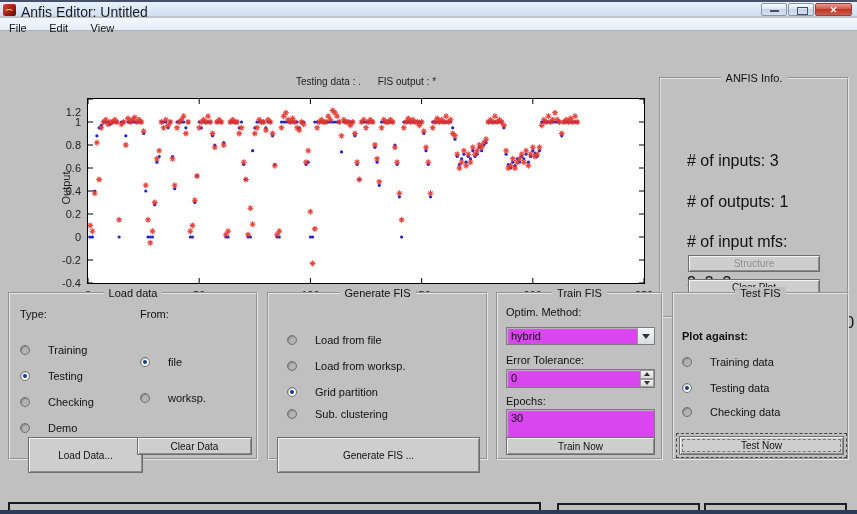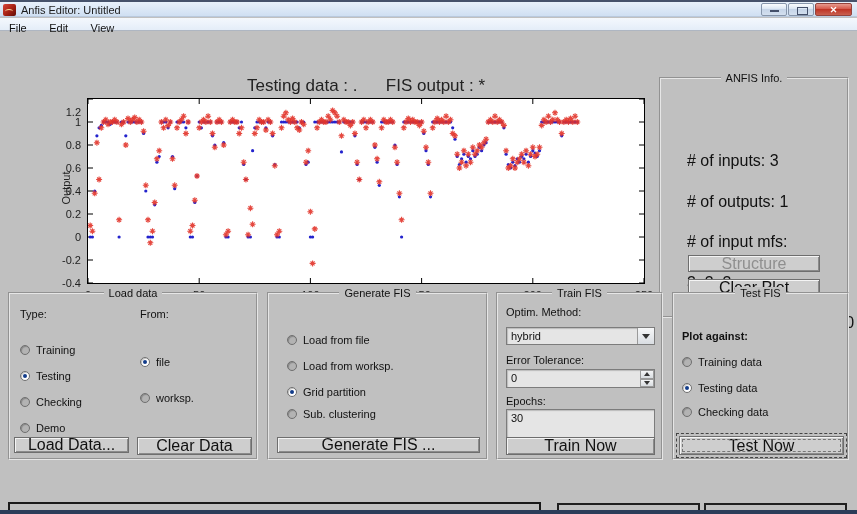--- a/index.html
+++ b/index.html
@@ -7,75 +7,75 @@
   body { font-family:"Liberation Sans", sans-serif; position:relative; background:#c0c0c0; overflow:hidden; }
 
   
   .titlebar { position:absolute; left:0; top:0; width:857px; height:17px;
     background:linear-gradient(#e8f1fb,#cfdff2); border-top:2px solid #46526b;
     border-bottom:1px solid #b9c9dd; }
   .app-icon { position:absolute; left:3px; top:2px; width:13px; height:12px; border-radius:2px;
     background:linear-gradient(135deg,#d8483a 0%, #a41f12 55%, #5e0e06 100%); }
   .app-icon::after { content:""; position:absolute; left:2px; top:5px; width:8px; height:4px;
     border-top:1.5px solid #f7d9a0; border-radius:50%; }
-  .title-text { position:absolute; left:21px; top:2px; font-size:11px; color:#1c1c1c; }
+  .title-text { position:absolute; left:21px; top:2px; font-size:14px; color:#1c1c1c; }
   .winbtns { position:absolute; right:5px; top:1px; display:flex; gap:1px; }
   .winbtn { width:26px; height:13px; border:1px solid #8796ab; border-radius:2px;
     background:linear-gradient(#fbfdfe,#dbe6f3 45%,#c6d5e8 50%,#d4e0ef); position:relative; }
   .winbtn.close { width:37px; border-color:#93433c;
     background:linear-gradient(#e79a8e,#d4584a 45%,#bf3526 50%,#c9604f); }
   .glyph-min::after { content:""; position:absolute; left:8px; bottom:3px; width:9px; height:2px; background:#44506a; }
   .glyph-max::after { content:""; position:absolute; left:8px; top:3px; width:9px; height:6px; border:1.5px solid #44506a; }
   .glyph-close::after { content:"\2715"; position:absolute; left:0; right:0; top:0.5px; text-align:center;
     color:#fff; font-size:9px; font-weight:bold; }
   .menubar { position:absolute; left:0; top:18px; width:857px; height:13px;
     background:linear-gradient(#f4f8fd,#e4edf8); border-bottom:1px solid #aeb6c2; }
   .menu-item { display:inline-block; font-size:11px; color:#111; padding:0 9px; line-height:13px; }
 
   
   .figure { position:absolute; left:0; top:32px; width:857px; height:478px; background:#c0c0c0; }
   .bottom-strip { position:absolute; left:0; bottom:0; width:857px; height:4px; background:#2b3c59; }
 
   
   .plot-title { position:absolute; left:87px; top:44px; width:558px; text-align:center;
-    font-size:17px; color:#222; white-space:pre; }
+    font-size:10px; color:#222; white-space:pre; }
   .plot { position:absolute; left:87px; top:66px; width:558px; height:186px;
     background:#fff; border:1px solid #000; }
   .plot svg { position:absolute; left:0; top:0; }
   .ylabel { position:absolute; left:36px; top:150px; font-size:11px; color:#222;
     transform:rotate(-90deg); transform-origin:center; width:60px; text-align:center; }
   .xlabel { position:absolute; left:87px; top:262px; width:558px; text-align:center; font-size:11px; color:#222; }
   .tick-label { position:absolute; font-size:11px; color:#222; white-space:nowrap; }
 
   
   .panel { position:absolute; border:2px groove #e6e6e6; background:#c0c0c0; }
   .panel-title { position:absolute; top:-7px; left:0; right:0; text-align:center; font-size:11px; color:#111; }
   .panel-title span { background:#c0c0c0; padding:0 5px; }
   .plabel { position:absolute; font-size:11px; color:#111; white-space:pre; }
 
   
-  .radio-row { position:absolute; display:flex; align-items:center; gap:6px; height:12px; }
+  .radio-row { position:absolute; display:flex; align-items:center; gap:18px; height:12px; }
   .radio { width:10px; height:10px; border-radius:50%; border:1px solid #6f6f6f;
     background:#b3b3b3; box-shadow:inset 1px 1px 1px rgba(0,0,0,.25); position:relative; flex:0 0 auto; }
   .radio.checked { background:#fff; }
   .radio.checked::after { content:""; position:absolute; left:2px; top:2px; width:4px; height:4px;
     border-radius:50%; background:#123c8a; }
   .radio-label { font-size:11px; color:#111; white-space:nowrap; }
 
   
-  .btn { position:absolute; font-family:"Liberation Sans",sans-serif; font-size:16px; color:#111;
+  .btn { position:absolute; font-family:"Liberation Sans",sans-serif; font-size:10px; color:#111;
     background:#cecece; border:1px solid #6e6e6e; text-align:center;
     box-shadow:inset 1px 1px 0 #f4f4f4, inset -1px -1px 0 #8b8b8b; cursor:default;
     display:flex; align-items:center; justify-content:center; }
   .btn.disabled { color:#8f8f8f; }
   .btn.dashed { outline:1px dashed #444; outline-offset:2px; }
   .btn.dashed::after { content:""; position:absolute; inset:2px; border:1px dashed #777; }
 
   
-  .field { position:absolute; background:#e5e5e5; border:1px solid #7c7c7c; font-size:11px;
+  .field { position:absolute; background:#d946ef; border:1px solid #7c7c7c; font-size:11px;
     color:#111; padding:2px 4px; box-shadow:inset 1px 1px 1px #bbb; }
   .dropdown { display:flex; align-items:center; }
   .dropdown .dd-btn { position:absolute; right:0; top:0; bottom:0; width:17px;
     background:linear-gradient(#f6f7f8,#d9dde2); border-left:1px solid #9a9a9a;
     display:flex; align-items:center; justify-content:center; }
   .tri-down { width:0; height:0; border-left:4px solid transparent; border-right:4px solid transparent;
     border-top:5px solid #333; }
   .spinner { position:absolute; right:0; top:0; bottom:0; width:14px; display:flex; flex-direction:column; }
   .spin { flex:1; background:linear-gradient(#f4f5f6,#d8dce0); border:1px solid #9a9a9a;
     display:flex; align-items:center; justify-content:center; }
@@ -648,21 +648,21 @@
 
     <div class="radio-row" style="left:130px; top:62px;">
       <span class="radio checked"></span>
       <span class="radio-label">file</span>
     </div>
     <div class="radio-row" style="left:130px; top:98px;">
       <span class="radio"></span>
       <span class="radio-label">worksp.</span>
     </div>
 
-    <div class="btn" style="left:4px; top:143px; width:115px; height:16px;">Load Data...</div>
+    <div class="btn" style="left:18px; top:143px; width:115px; height:36px;">Load Data...</div>
     <div class="btn" style="left:127px; top:143px; width:115px; height:18px;">Clear Data</div>
   </div>
 
   <div class="panel" style="left:267px; top:260px; width:221px; height:168px;">
     <div class="panel-title"><span>Generate FIS</span></div>
 
     <div class="radio-row" style="left:18px; top:40px;">
       <span class="radio"></span>
       <span class="radio-label">Load from file</span>
     </div>
@@ -672,21 +672,21 @@
     </div>
     <div class="radio-row" style="left:18px; top:92px;">
       <span class="radio checked"></span>
       <span class="radio-label">Grid partition</span>
     </div>
     <div class="radio-row" style="left:18px; top:114px;">
       <span class="radio"></span>
       <span class="radio-label">Sub. clustering</span>
     </div>
 
-    <div class="btn" style="left:8px; top:143px; width:203px; height:16px;">Generate FIS ...</div>
+    <div class="btn" style="left:8px; top:143px; width:203px; height:36px;">Generate FIS ...</div>
   </div>
 
   <div class="panel" style="left:496px; top:260px; width:167px; height:168px;">
     <div class="panel-title"><span>Train FIS</span></div>
     <div class="plabel" style="left:8px; top:12px;">Optim. Method:</div>
 
     <div class="field dropdown" style="left:8px; top:33px; width:149px; height:18px;">
       <span>hybrid</span>
       <span class="dd-btn">
           <span class="tri-down"></span>

